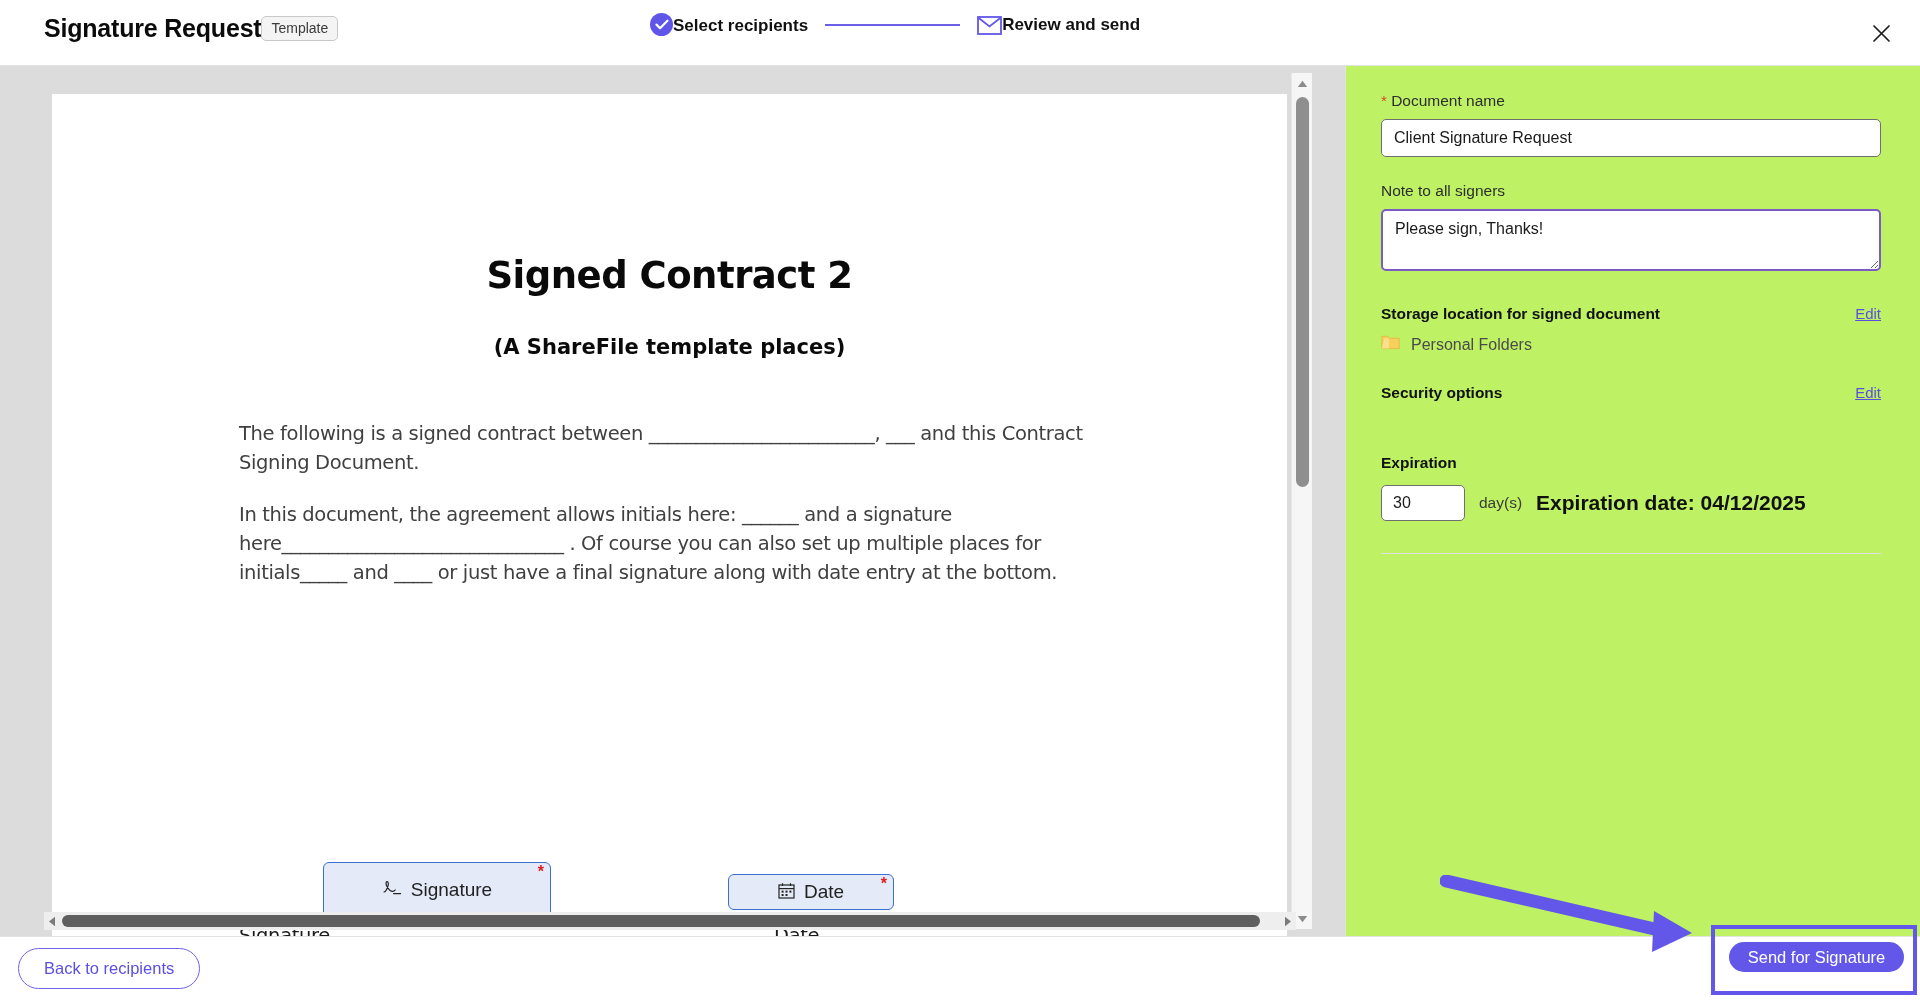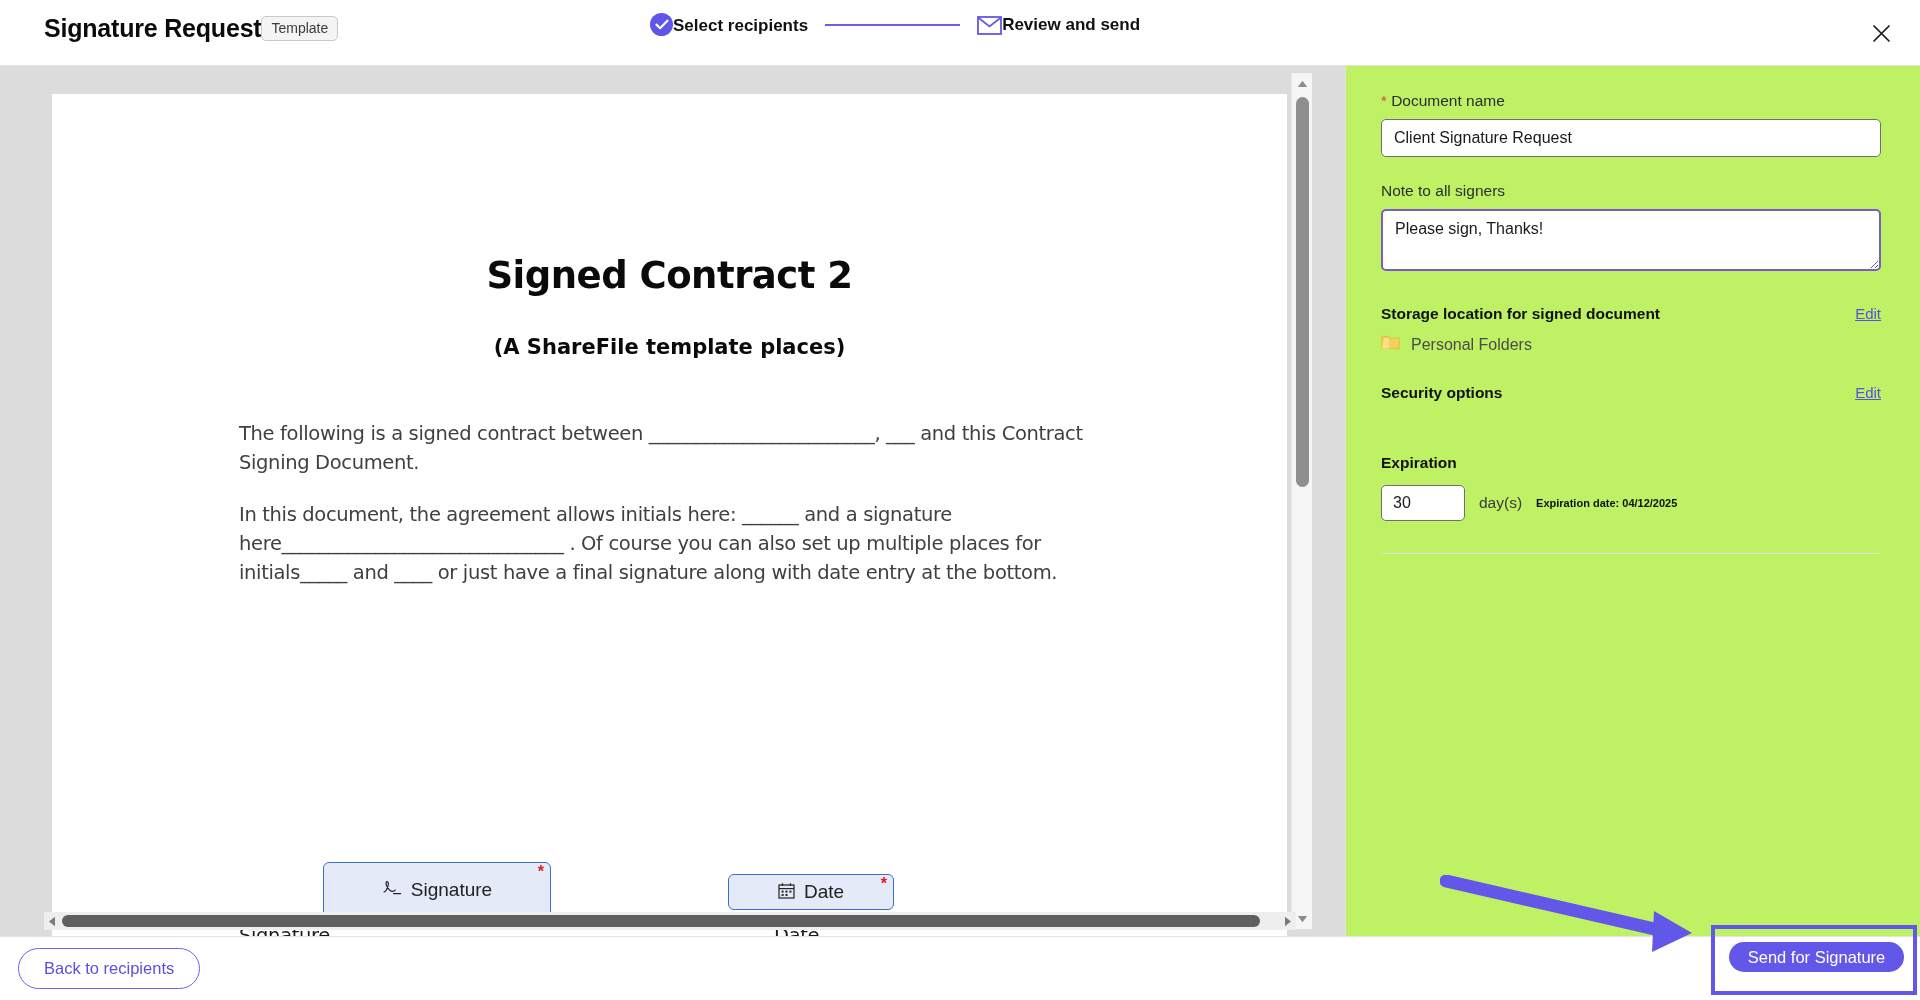--- a/index.html
+++ b/index.html
@@ -168,21 +168,21 @@
   }
 
   #exp-title { font-size:15.5px; font-weight:bold; color:#111; margin-top:52px; }
   #exp-row { display:flex; align-items:center; gap:14px; margin-top:13px; }
   #exp-input {
     width:84px; height:36px; border:1px solid #6f6f6f; border-radius:5px;
     padding:0 11px; font-size:16px; color:#1a1a1a;
     font-family:"Liberation Sans", sans-serif;
   }
   #exp-days { font-size:15.5px; color:#3a3a3a; }
-  #exp-date { font-size:11px; font-weight:bold; color:#111; }
+  #exp-date { font-size:21px; font-weight:bold; color:#111; }
 
   #panel-divider {
     width:500px; height:1px; background:#e0e0e0; margin-top:32px;
   }
 
   
   #footer {
     position:absolute; left:0; bottom:0; width:1920px; height:64px;
     background:#ffffff; border-top:1px solid #e3e3e3;
   }

